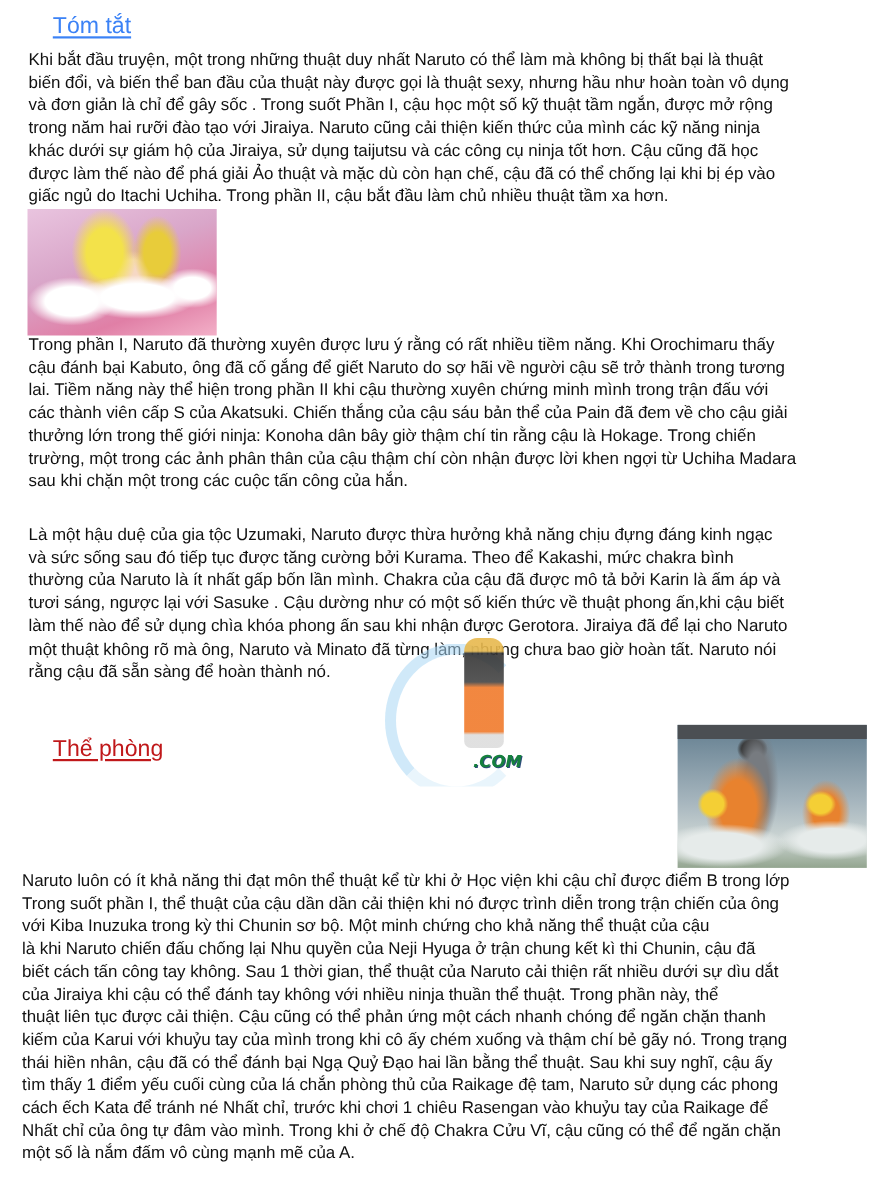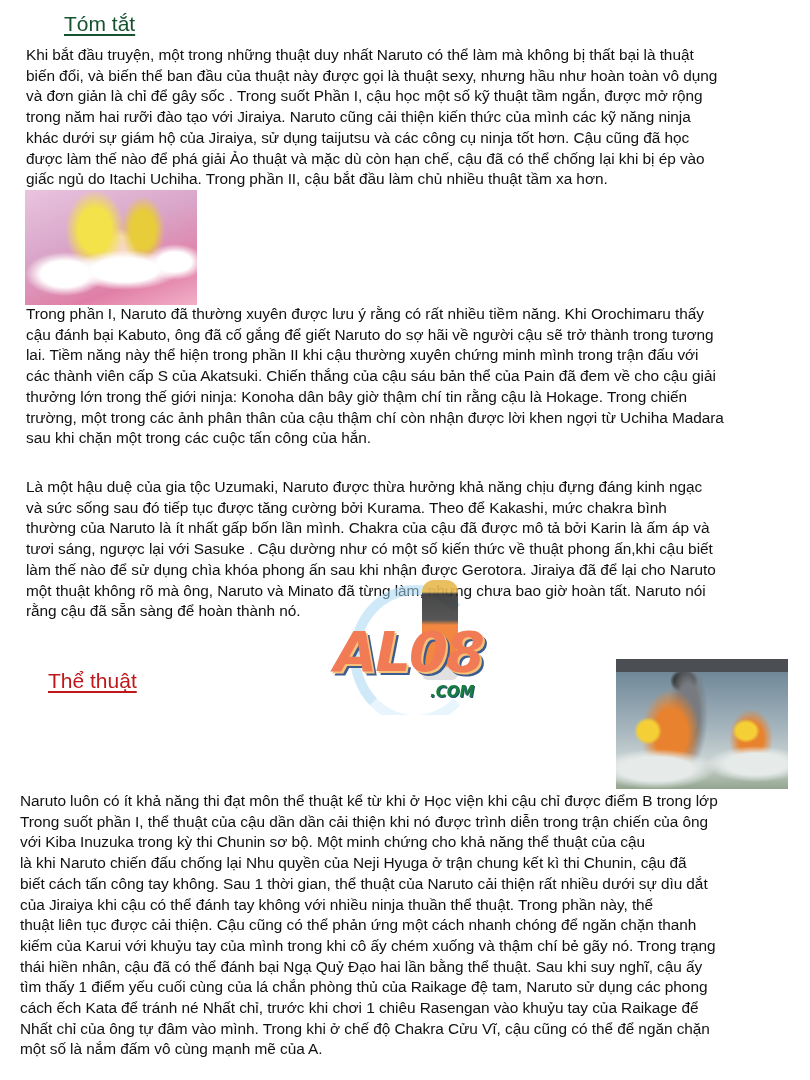--- a/index.html
+++ b/index.html
@@ -69,21 +69,21 @@
         radial-gradient(ellipse 30px 45px at 55px 75px, #e8822e 55%, rgba(232,130,46,0) 100%),
         radial-gradient(ellipse 22px 30px at 135px 80px, #e8822e 55%, rgba(232,130,46,0) 100%),
         radial-gradient(ellipse 20px 55px at 72px 55px, #777b80 55%, rgba(119,123,128,0) 100%),
         radial-gradient(ellipse 14px 12px at 68px 22px, #2e2e2e 70%, rgba(46,46,46,0) 100%),
         linear-gradient(180deg, #6f8898 10%, #a8b7bf 55%, #cdd6d4 80%, #93a58f 100%);
     }
   </style>
 </head>
 <body>
 
-<h2 class="heading" style="left:64px; top:12px; color:#14532d;">Tóm tắt</h2>
+<h2 class="heading" style="left:48px; top:12px; color:#3b82f6;">Tóm tắt</h2>
 
 <p class="para" style="left:26px; top:45px; width:790px;">Khi bắt đầu truyện, một trong những  thuật duy nhất Naruto có thể làm mà không bị thất bại là thuật
 biến đổi, và biến thể ban đầu của thuật này được gọi là thuật sexy, nhưng hầu như hoàn toàn vô dụng
 và đơn giản là chỉ để gây sốc . Trong suốt Phần I, cậu học một số kỹ thuật tầm ngắn, được mở rộng
 trong năm hai rưỡi đào tạo với Jiraiya. Naruto cũng cải thiện kiến thức của mình các kỹ năng ninja
 khác dưới sự giám hộ của Jiraiya, sử dụng taijutsu và các công cụ ninja tốt hơn. Cậu cũng đã học
 được làm thế nào để phá giải Ảo thuật và mặc dù còn hạn chế, cậu đã có thể chống lại khi bị ép vào
 giấc ngủ do Itachi Uchiha. Trong phần II, cậu bắt đầu làm chủ nhiều thuật tầm xa hơn.</p>
 
 <div class="img" id="img-sexy"></div>
@@ -100,25 +100,24 @@
 và sức sống sau đó tiếp tục được tăng cường bởi Kurama. Theo để Kakashi, mức chakra bình
 thường của Naruto là ít nhất gấp bốn lần mình. Chakra của cậu đã được mô tả bởi Karin là ấm áp và
 tươi sáng, ngược lại với Sasuke . Cậu dường như có một số kiến thức về thuật phong ấn,khi cậu biết
 làm thế nào để sử dụng chìa khóa phong ấn sau khi nhận được Gerotora. Jiraiya đã để lại cho Naruto
 một thuật không rõ mà ông, Naruto và Minato đã từng làm, nhưng chưa bao giờ hoàn tất. Naruto nói
 rằng cậu đã sẵn sàng để hoàn thành nó.</p>
 
 <div class="img" id="logo">
   <div class="swirl"></div>
   <div class="figure"></div>
-  <div class="text">AL08</div>
   <div class="com">.COM</div>
 </div>
 
-<h2 class="heading" style="left:48px; top:669px; color:#c0181a;">Thể thuật</h2>
+<h2 class="heading" style="left:48px; top:669px; color:#c0181a;">Thể phòng</h2>
 
 <div class="img" id="img-fight"></div>
 
 <p class="para" style="left:20px; top:791px; width:800px;">Naruto luôn có ít khả năng thi đạt môn thể thuật kể từ khi ở Học viện khi cậu chỉ được điểm B trong lớp
 Trong suốt phần I, thể thuật của cậu dần dần cải thiện khi nó được trình diễn trong trận chiến của ông
 với Kiba Inuzuka trong kỳ thi Chunin sơ bộ. Một minh chứng cho khả năng thể thuật của cậu
 là khi Naruto chiến đấu chống lại Nhu quyền của Neji Hyuga ở trận chung kết kì thi Chunin, cậu đã
 biết cách tấn công tay không. Sau 1 thời gian, thể thuật của Naruto cải thiện rất nhiều dưới sự dìu dắt
 của Jiraiya khi cậu có thể đánh tay không với nhiều ninja thuần thể thuật. Trong phần này, thể
 thuật liên tục được cải thiện. Cậu cũng có thể phản ứng một cách nhanh chóng để ngăn chặn thanh

